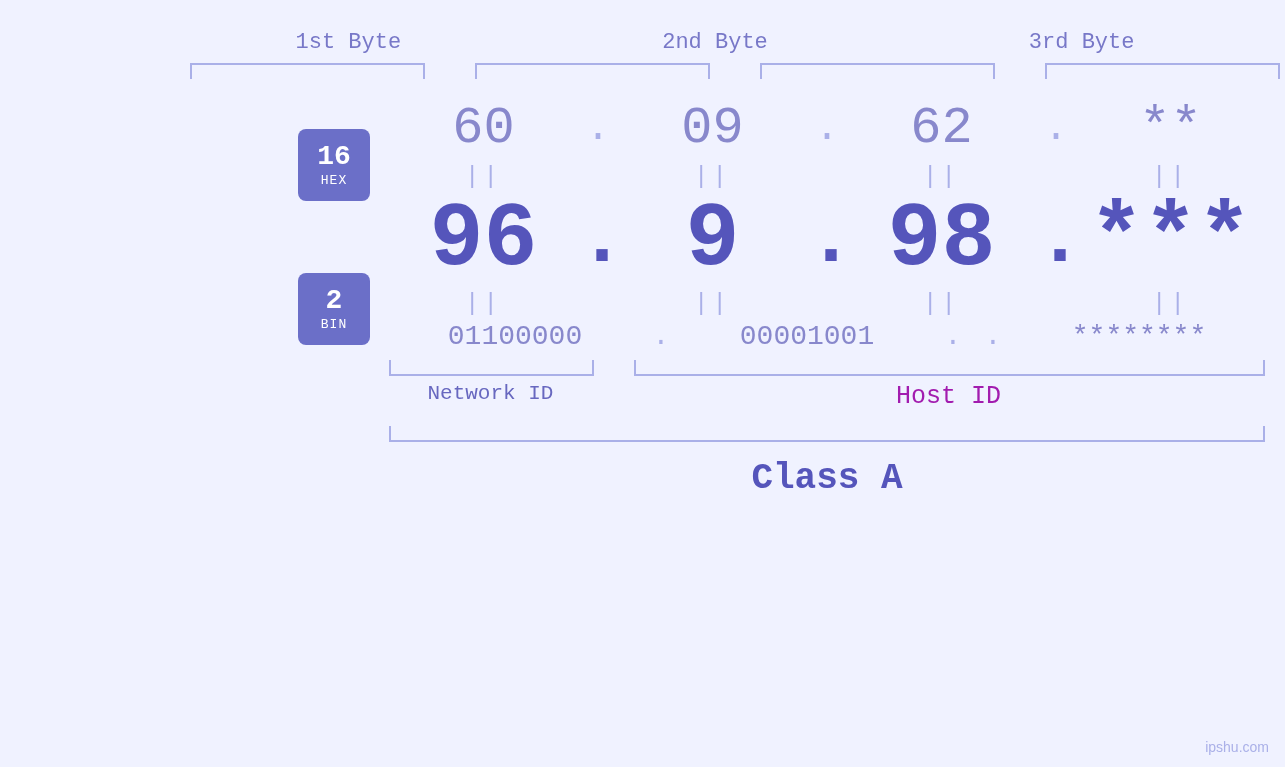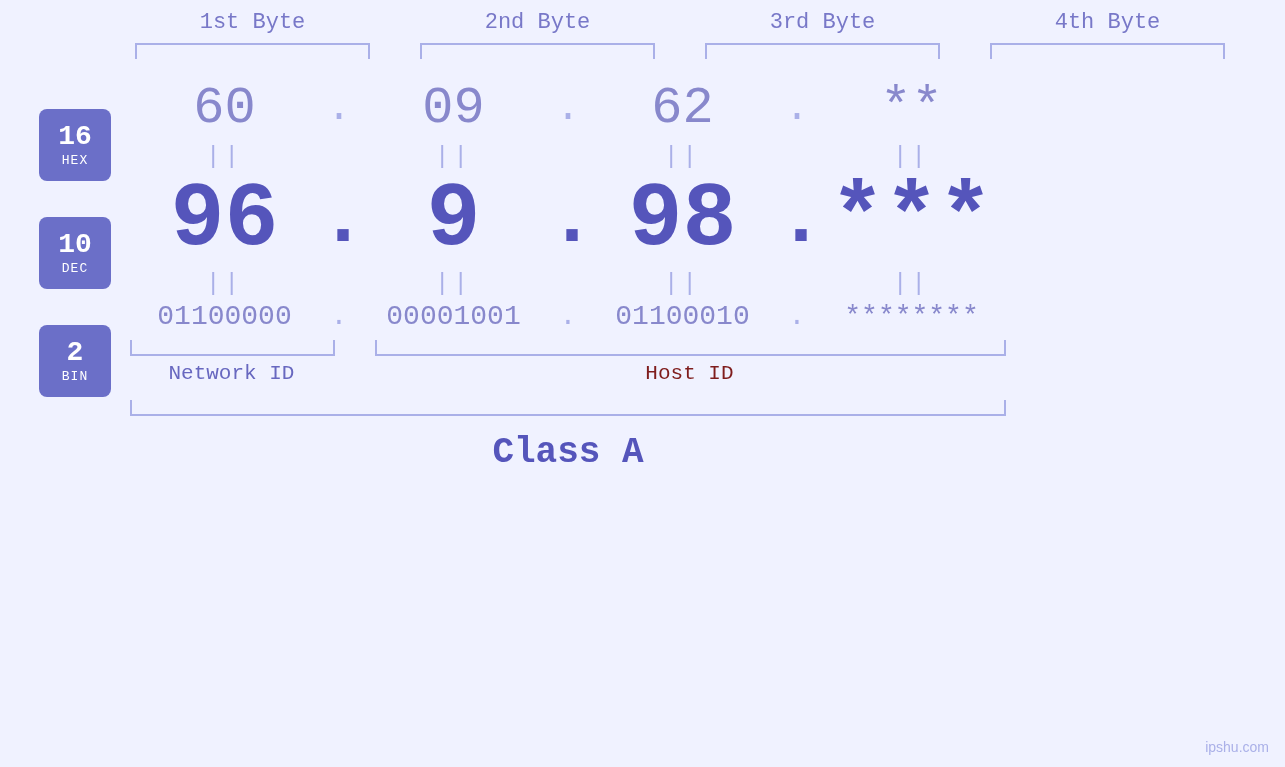--- a/index.html
+++ b/index.html
@@ -12,21 +12,22 @@
       overflow: hidden;
       position: relative;
     }
 
     .container {
       width: 1285px;
       height: 767px;
       position: relative;
       display: flex;
       flex-direction: column;
-      align-items: flex-start;
+      align-items: flex-end;
+      padding-top: 20px;
     }
 
     .byte-label {
       flex: 1;
       text-align: center;
       color: #7878c8;
       font-size: 22px;
       font-family: 'Courier New', Courier, monospace;
       font-weight: normal;
     }
@@ -180,21 +181,20 @@
 
 <div class="container">
 
   <div style="display:flex; width:1100px; margin-left:130px; margin-bottom:8px; margin-top:10px;">
     <div class="byte-label">1st Byte</div>
     <div style="width:40px;"></div>
     <div class="byte-label">2nd Byte</div>
     <div style="width:40px;"></div>
     <div class="byte-label">3rd Byte</div>
     <div style="width:40px;"></div>
-    <div class="byte-label">4th Byte</div>
   </div>
 
   <div style="display:flex; width:1100px; margin-left:130px; margin-bottom:20px; align-items:flex-end;">
     <div class="bracket"></div>
     <div style="width:40px;"></div>
     <div class="bracket"></div>
     <div style="width:40px;"></div>
     <div class="bracket"></div>
     <div style="width:40px;"></div>
     <div class="bracket"></div>
@@ -205,24 +205,20 @@
     <div class="badges-col">
 
       <div style="height:30px;"></div>
       <div class="badge">
         <span class="badge-num">16</span>
         <span class="badge-label">HEX</span>
       </div>
 
       <div style="height:36px;"></div>
 
-      <div class="badge">
-        <span class="badge-num">10</span>
-        <span class="badge-label">DEC</span>
-      </div>
 
       <div style="height:36px;"></div>
 
       <div class="badge">
         <span class="badge-num">2</span>
         <span class="badge-label">BIN</span>
       </div>
     </div>
 
     <div style="flex:1; display:flex; flex-direction:column;">
@@ -317,43 +313,40 @@
         </div>
         <div class="sep">
           <span class="bin-sep">.</span>
         </div>
         <div class="cell">
           <span class="bin-value">00001001</span>
         </div>
         <div class="sep">
           <span class="bin-sep">.</span>
         </div>
-        <div class="cell">
-          <span class="bin-value">01100010</span>
-        </div>
         <div class="sep">
           <span class="bin-sep">.</span>
         </div>
         <div class="cell">
           <span class="bin-value">********</span>
         </div>
       </div>
 
       <div style="display:flex; width:100%; margin-top:8px; align-items:flex-start; margin-right:5px;">
 
         <div style="flex:1; height:16px; border-bottom:2px solid #aab0e8; border-left:2px solid #aab0e8; border-right:2px solid #aab0e8; margin-right:0;"></div>
         <div style="width:40px;"></div>
 
         <div style="flex:3.12; height:16px; border-bottom:2px solid #aab0e8; border-left:2px solid #aab0e8; border-right:2px solid #aab0e8;"></div>
       </div>
 
       <div style="display:flex; width:100%; margin-top:6px;">
         <div style="flex:1; text-align:center; color:#6868c0; font-size:21px; font-family:'Courier New',Courier,monospace;">Network ID</div>
         <div style="width:40px;"></div>
-        <div style="flex:3.12; text-align:center; color:#7f1d1d; font-size:21px; font-family:'Courier New',Courier,monospace;">Host ID</div>
+        <div style="flex:3.12; text-align:center; color:#a21caf; font-size:25px; font-family:'Courier New',Courier,monospace;">Host ID</div>
       </div>
 
       <div style="width:100%; height:16px; border-bottom:2px solid #aab0e8; border-left:2px solid #aab0e8; border-right:2px solid #aab0e8; margin-top:15px;"></div>
 
       <div style="width:100%; text-align:center; margin-top:16px;">
         <span class="class-a-label">Class A</span>
       </div>
 
     </div>
 

